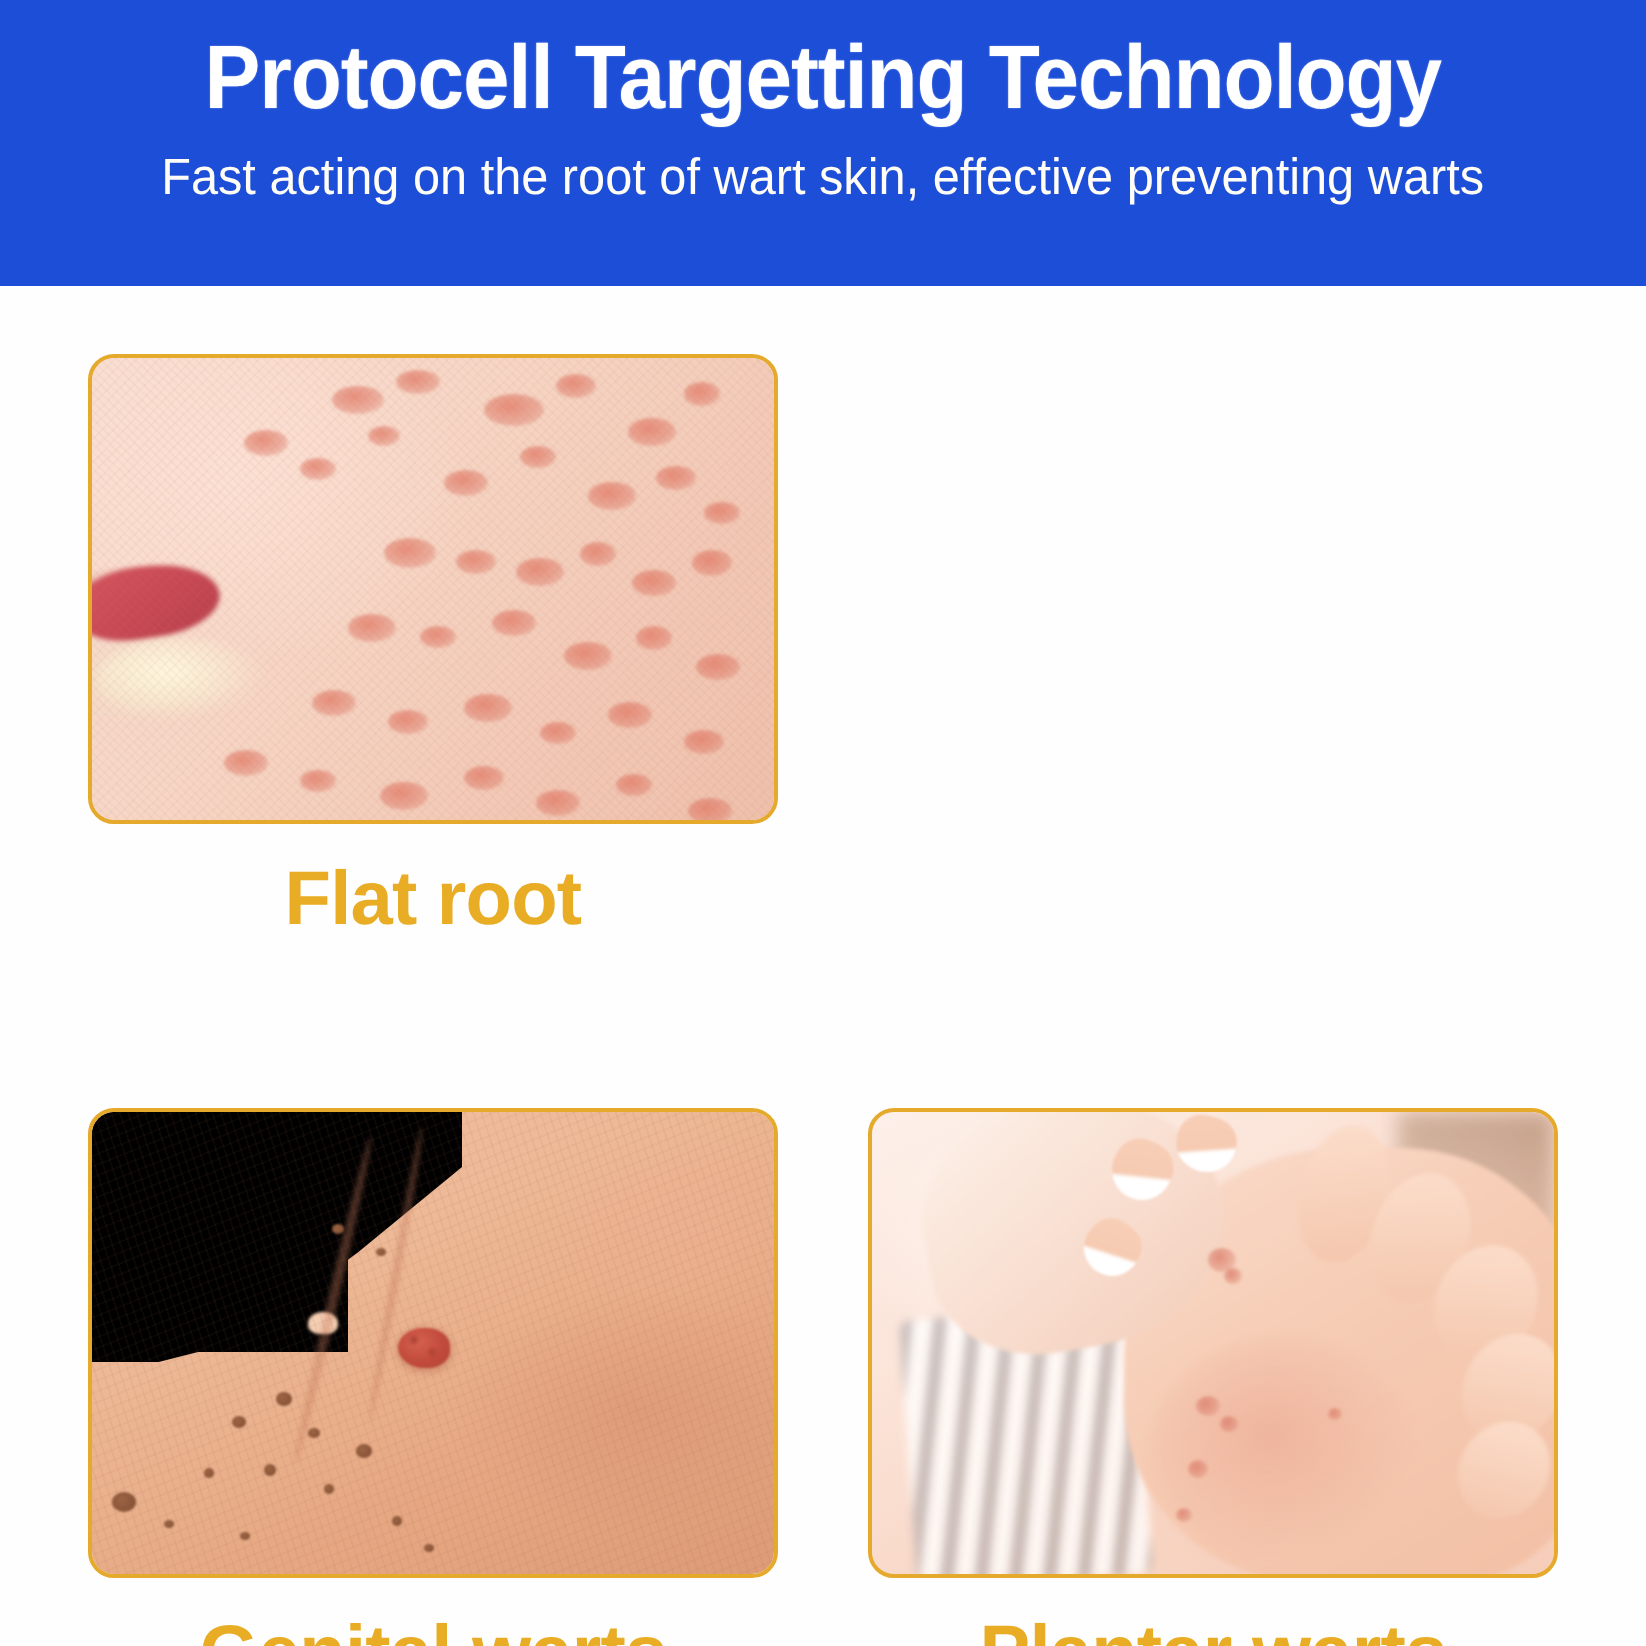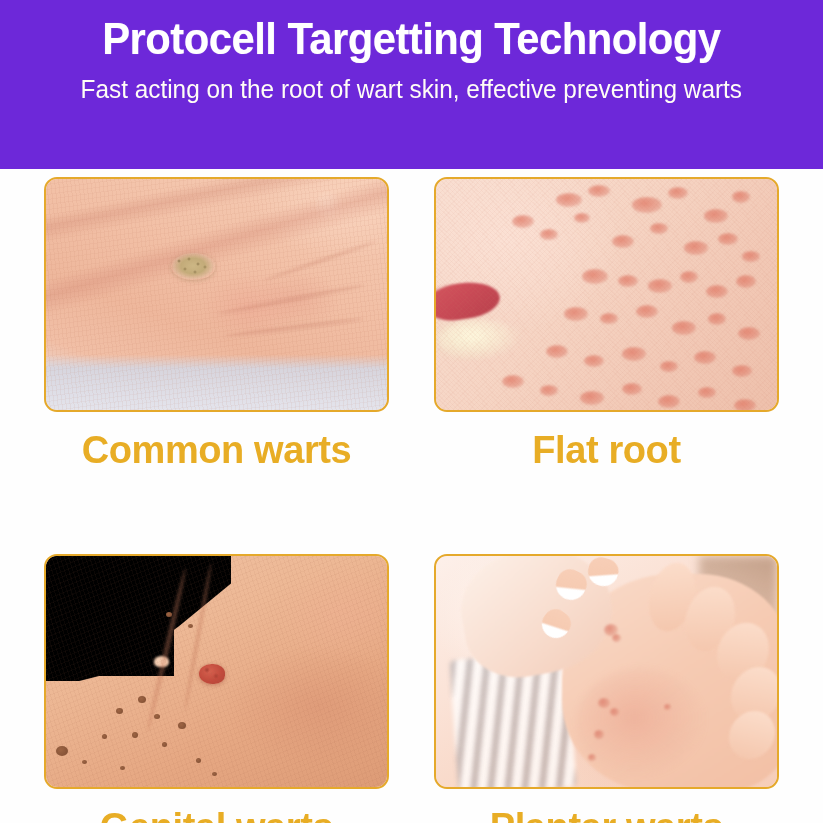--- a/index.html
+++ b/index.html
@@ -17,22 +17,22 @@
     width: 823px;
     height: 823px;
     background: #fefefe;
   }
 
   
   .header-band {
     position: absolute;
     left: 0; top: 0;
     width: 823px;
-    height: 169px;
-    background: #6d28d9;
+    height: 143px;
+    background: #1d4ed8;
     display: flex;
     flex-direction: column;
     align-items: center;
     justify-content: flex-start;
     padding-top: 14px;
   }
   .header-title {
     color: #ffffff;
     font-size: 45px;
     font-weight: bold;
@@ -331,32 +331,20 @@
 
   <div class="header-band">
     <div class="header-title">Protocell Targetting Technology</div>
     <div class="header-subtitle">Fast acting on the root of wart skin, effective preventing warts</div>
   </div>
 
   <div class="grid">
 
     <div class="row">
 
-      <div class="cell">
-        <div class="card">
-          <div class="photo p1">
-            <div class="tex"></div>
-            <div class="crease-a"></div>
-            <div class="crease-b"></div>
-            <div class="crease-c"></div>
-            <div class="wart"></div>
-          </div>
-        </div>
-        <div class="caption">Common warts</div>
-      </div>
 
       <div class="cell">
         <div class="card">
           <div class="photo p2">
             <div class="lip"></div>
             <div class="lip-hl"></div>
             <div class="lesions">
               <i style="left:120px;top:14px;width:26px;height:14px;"></i>
               <i style="left:152px;top:6px;width:22px;height:12px;"></i>
               <i style="left:196px;top:18px;width:30px;height:16px;"></i>

